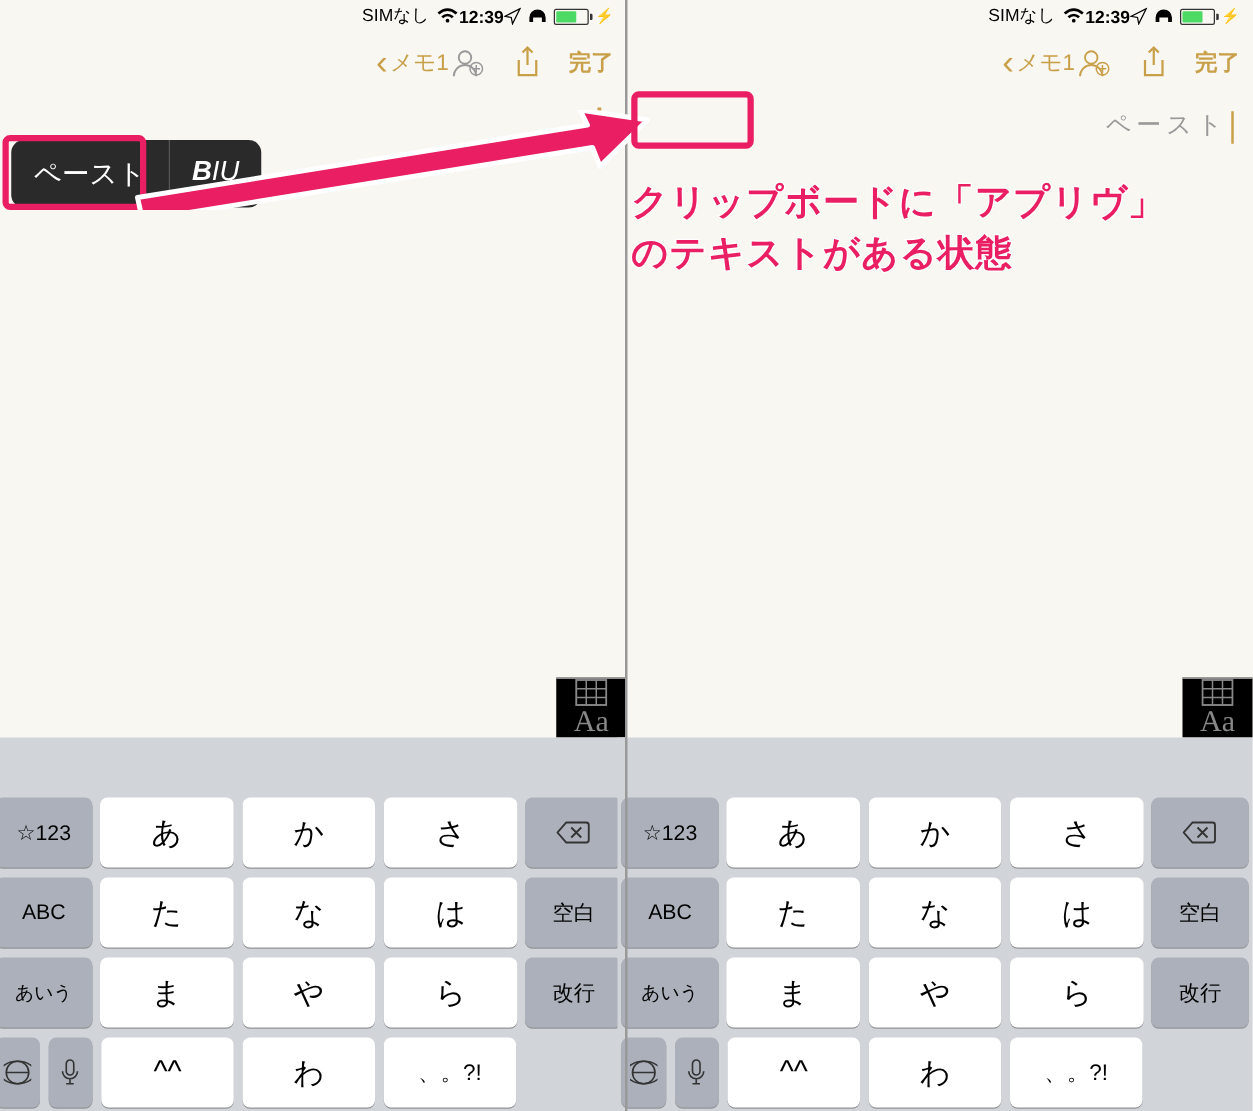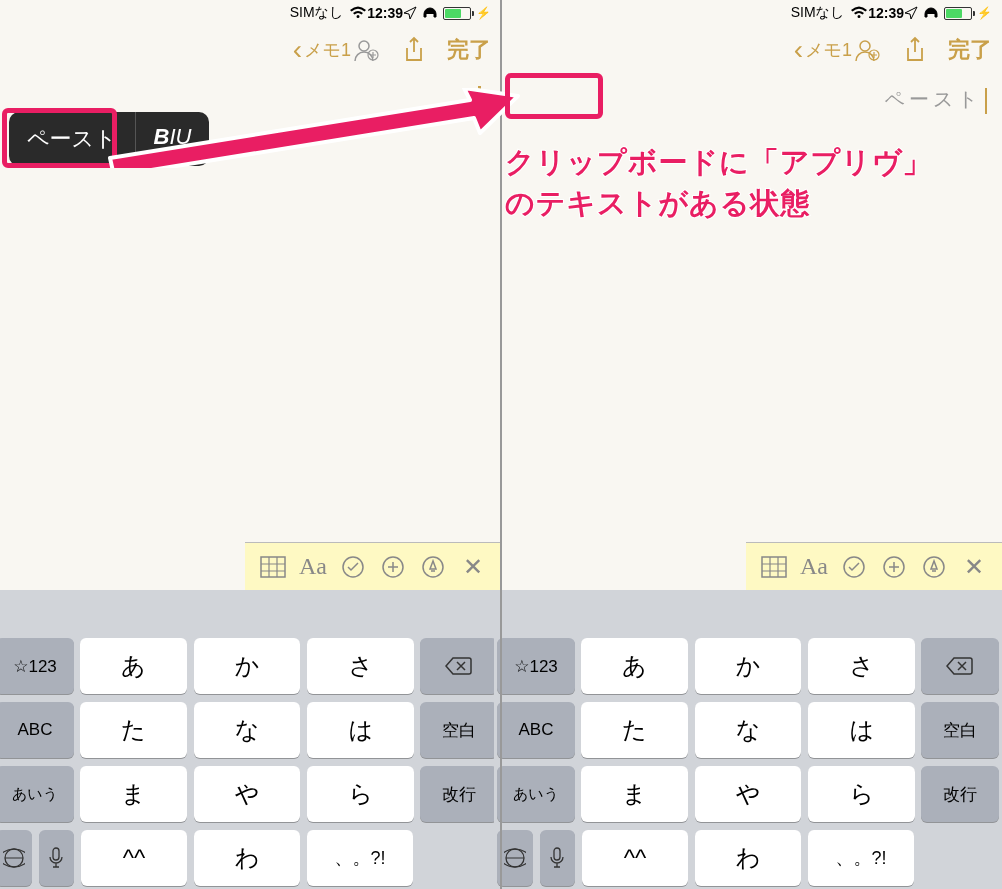--- a/index.html
+++ b/index.html
@@ -15,42 +15,42 @@
     .bat-body { width: 28px; height: 13px; border: 1px solid #333; border-radius: 2px; position: relative; }
     .bat-fill { position: absolute; left: 1px; top: 1px; bottom: 1px; width: 60%; background: #4cd964; border-radius: 1px; }
     .bat-tip { width: 2px; height: 5px; background: #333; margin-left: 1px; border-radius: 0 1px 1px 0; }
     
     .nav-bar { height: 48px; display: flex; align-items: center; justify-content: space-between; padding: 0 10px; }
     .nav-left { display: flex; align-items: center; color: #c9a04a; font-size: 18px; }
     .back-chevron { font-size: 28px; font-weight: 300; margin-right: 2px; }
     .nav-right { display: flex; align-items: center; gap: 18px; }
     .nav-icon { color: #999; width: 30px; height: 30px; display: flex; align-items: center; justify-content: center; }
     .nav-icon.gold { color: #c9a04a; }
-    .done-btn { color: #c9a04a; font-size: 22px; font-weight: 600; }
+    .done-btn { color: #c9a04a; font-size: 18px; font-weight: 600; }
     
     .content { flex: 1; position: relative; padding: 12px 20px; }
     .cursor-mark { width: 3px; height: 26px; background: #c9a04a; display: inline-block; }
     
     .context-menu { position: absolute; top: 112px; left: 9px; display: flex; background: #2a2a2a; border-radius: 10px; z-index: 10; }
     .context-menu::before { content: ""; position: absolute; top: -10px; left: 35px; border: 6px solid transparent; border-bottom-color: #2a2a2a; }
     .menu-item { color: white; padding: 12px 18px; font-size: 22px; }
     .menu-sep { width: 1px; background: #555; }
     
     .highlight-box { position: absolute; border: 5px solid #e91e63; border-radius: 6px; z-index: 20; }
     .hb1 { top: 108px; left: 2px; width: 115px; height: 60px; }
     .hb2 { top: 73px; left: 505px; width: 98px; height: 46px; z-index: 60; }
     
     .pasted-text { color: #999; font-size: 20px; letter-spacing: 4px; position: relative; }
     .pasted-text .cur { position: absolute; right: -5px; top: 0; width: 2px; height: 26px; background: #c9a04a; }
     
     .arrow { position: absolute; top: 88px; left: 100px; width: 420px; height: 80px; z-index: 55; pointer-events: none; }
     
     .annotation { position: absolute; top: 142px; left: 505px; font-size: 29px; font-weight: bold; color: #e91e63; -webkit-text-stroke: 2px white; paint-order: stroke fill; line-height: 1.4; z-index: 60; letter-spacing: 1px; }
     
-    .toolbar { height: 48px; display: flex; align-items: center; justify-content: space-around; border-top: 1px solid #bbb; background: #fef9c3; padding: 0 8px; }
+    .toolbar { height: 48px; display: flex; align-items: center; justify-content: space-around; border-top: 1px solid #bbb; background: #000000; padding: 0 8px; flex-direction: column; }
     .tb-btn { width: 40px; height: 40px; display: flex; align-items: center; justify-content: center; color: #888; }
     .tb-aa { font-size: 24px; font-family: Georgia, serif; }
     .tb-x { font-size: 24px; font-weight: 200; }
     
     .keyboard { background: #d1d4d9; padding: 6px 3px 3px; }
     .kb-hint { height: 42px; }
     .kb-rows { display: flex; }
     .kb-col-left { display: flex; flex-direction: column; gap: 8px; width: 78px; }
     .kb-col-mid { display: flex; flex-direction: column; gap: 8px; flex: 1; margin: 0 6px; }
     .kb-col-right { display: flex; flex-direction: column; gap: 8px; width: 78px; }

